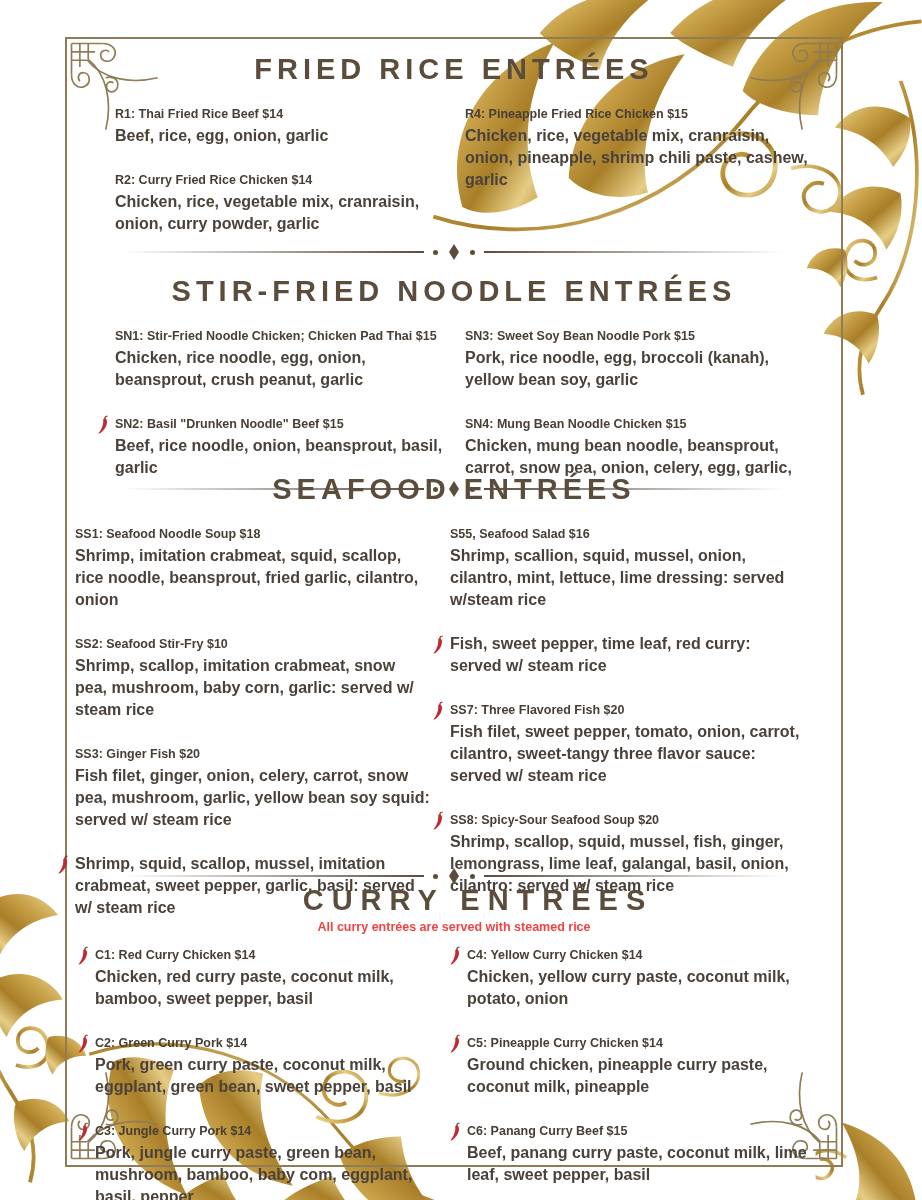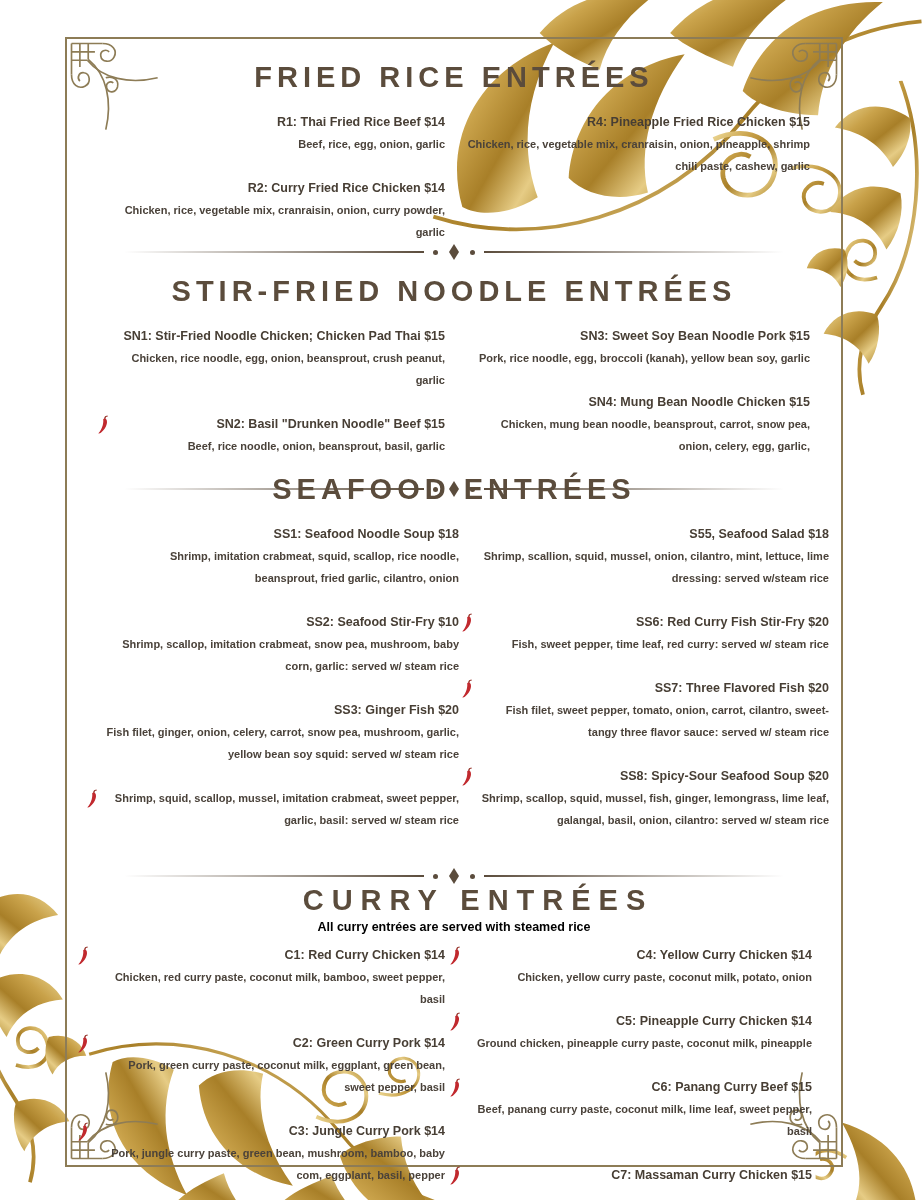--- a/index.html
+++ b/index.html
@@ -15,30 +15,30 @@
   .corner.tr{left:747px;top:41px;transform:scaleX(-1);}
   .corner.bl{left:69px;top:1069px;transform:scaleY(-1);}
   .corner.br{left:747px;top:1069px;transform:scale(-1,-1);}
 
   
   .content{position:absolute;left:65px;top:37px;width:778px;height:1126px;z-index:3;}
   .sec{position:absolute;left:0;width:778px;}
   .sec-title{font-size:29px;font-weight:700;letter-spacing:5px;color:#5b4c3c;
              text-align:center;white-space:nowrap;}
   .sec4 .sec-title{letter-spacing:8px;padding-left:48px;}
-  .subtitle{text-align:center;font-size:12.5px;font-weight:700;color:#000000;margin-top:3px;}
-
-  .cols{display:grid;column-gap:20px;text-align:right;}
+  .subtitle{text-align:center;font-size:12.5px;font-weight:700;color:#ef4444;margin-top:3px;}
+
+  .cols{display:grid;column-gap:20px;}
   .sec1 .cols,.sec2 .cols{grid-template-columns:330px 345px;margin-left:50px;margin-top:17px;}
-  .sec3 .cols{grid-template-columns:355px 350px;margin-left:39px;margin-top:17px;}
+  .sec3 .cols{grid-template-columns:355px 350px;margin-left:10px;margin-top:17px;}
   .sec4 .cols{grid-template-columns:350px 345px;column-gap:22px;margin-left:30px;margin-top:10px;}
 
   .item{position:relative;margin-bottom:22px;}
   .item-title{font-size:12.5px;line-height:22px;font-weight:700;color:#473e34;}
-  .item-desc{font-size:11px;line-height:22px;font-weight:700;color:#4a423a;}
+  .item-desc{font-size:16px;line-height:22px;font-weight:700;color:#4a423a;}
   .chili{position:absolute;left:-18px;top:1px;width:13px;height:22px;display:block;}
   .chili svg{width:13px;height:22px;display:block;}
 
   .divider{position:absolute;left:0;width:778px;display:flex;align-items:center;
            justify-content:center;gap:9px;z-index:3;}
   .dline{width:300px;height:2px;}
   .l-left{background:linear-gradient(90deg,rgba(91,76,60,0),#5b4c3c);}
   .l-right{background:linear-gradient(90deg,#5b4c3c,rgba(91,76,60,0));}
   .ddot{width:5px;height:5px;border-radius:50%;background:#5b4c3c;}
   .ddiamond{width:10px;height:16px;background:#5b4c3c;margin:0 2px;
@@ -128,21 +128,21 @@
     </svg>
   <svg class="corner bl" viewBox="0 0 110 110">
       <use href="#cornersym"></use>
     </svg>
   <svg class="corner br" viewBox="0 0 110 110">
       <use href="#cornersym"></use>
     </svg>
 
   <div class="content">
 
-    <div class="sec sec1" style="top:24px">
+    <div class="sec sec1" style="top:16px">
       <div class="sec-title">FRIED RICE ENTRÉES</div>
       <div class="cols">
         <div>
           <div class="item">
             <div class="item-title">R1: Thai Fried Rice Beef $14</div>
             <div class="item-desc">Beef, rice, egg, onion, garlic</div>
           </div>
           <div class="item">
             <div class="item-title">R2: Curry Fried Rice Chicken $14</div>
             <div class="item-desc">Chicken, rice, vegetable mix, cranraisin, onion, curry powder, garlic</div>
@@ -224,30 +224,29 @@
             <span class="chili">
                 <svg viewBox="0 0 20 30">
                   <use href="#chilisym"></use>
                 </svg>
               </span>
             <div class="item-desc">Shrimp, squid, scallop, mussel, imitation crabmeat, sweet pepper, garlic, basil: served w/ steam rice</div>
           </div>
         </div>
         <div>
           <div class="item">
-            <div class="item-title">S55, Seafood Salad $18</div>
+            <div class="item-title">S55, Seafood Salad $16</div>
             <div class="item-desc">Shrimp, scallion, squid, mussel, onion, cilantro, mint, lettuce, lime dressing: served w/steam rice</div>
           </div>
           <div class="item">
             <span class="chili">
                 <svg viewBox="0 0 20 30">
                   <use href="#chilisym"></use>
                 </svg>
               </span>
-            <div class="item-title">SS6: Red Curry Fish Stir-Fry $20</div>
             <div class="item-desc">Fish, sweet pepper, time leaf, red curry: served w/ steam rice</div>
           </div>
           <div class="item">
             <span class="chili">
                 <svg viewBox="0 0 20 30">
                   <use href="#chilisym"></use>
                 </svg>
               </span>
             <div class="item-title">SS7: Three Flavored Fish $20</div>
             <div class="item-desc">Fish filet, sweet pepper, tomato, onion, carrot, cilantro, sweet-tangy three flavor sauce: served w/ steam rice</div>

